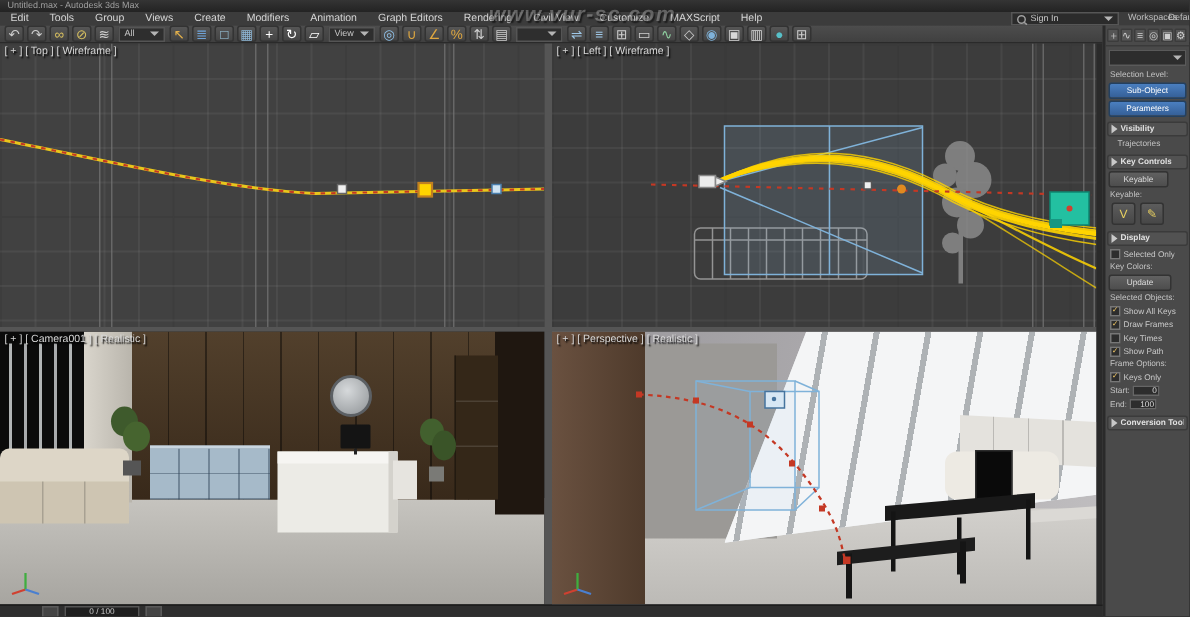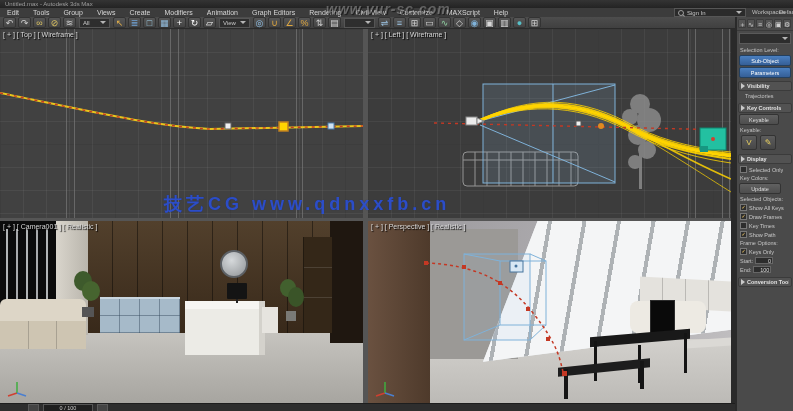--- a/index.html
+++ b/index.html
@@ -405,15 +405,14 @@
     </div>
   </div>
 
   <div class="abs" id="bottombar">
     <div class="bb-btn"></div>
     <div id="frame-display">0 / 100</div>
     <div class="bb-btn"></div>
   </div>
 
   <div class="abs" id="wm-top">www.vur-sc.com</div>
-  <div class="abs" id="wm-center">技艺CG  www.qdnxxfb.cn</div>
 
 </div>
 
 </body></html>

